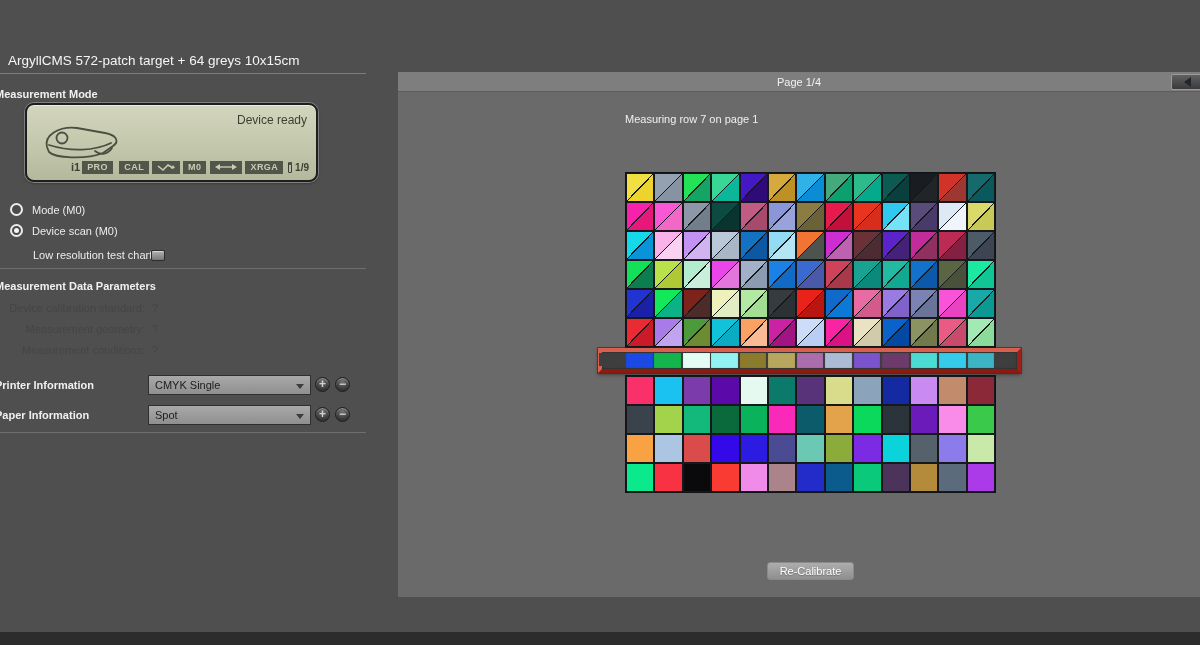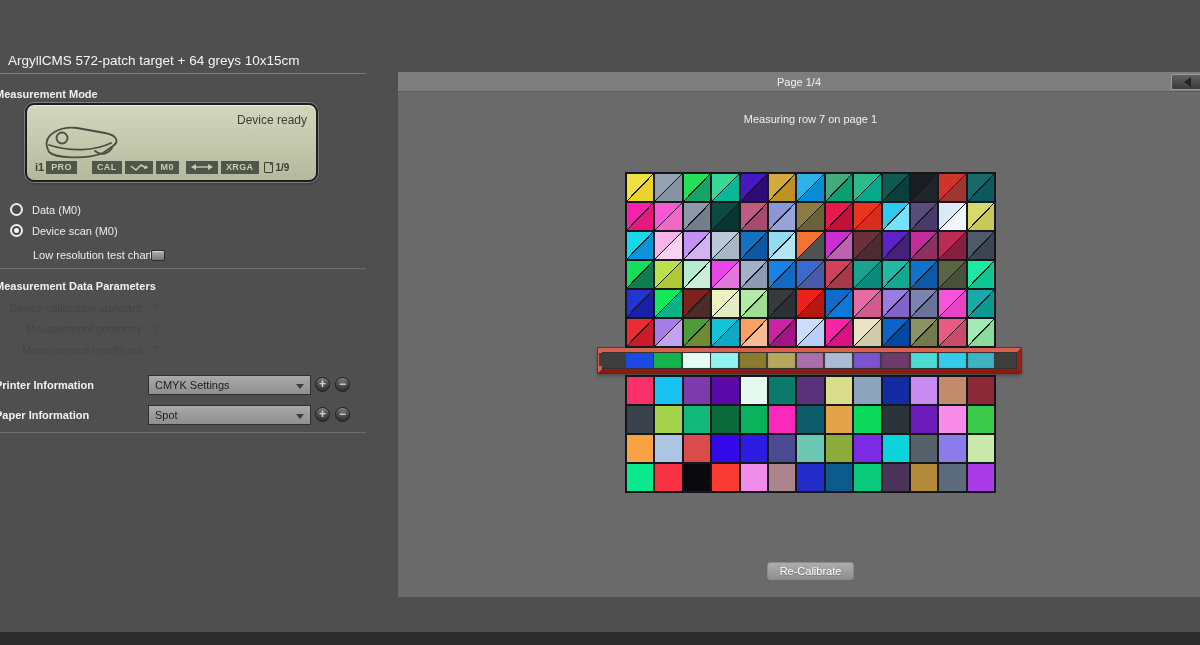--- a/index.html
+++ b/index.html
@@ -24,21 +24,21 @@
   .h-mode { top:88px; }
   .h-mdp  { top:280px; }
 
   
   .lcd { position:absolute; left:25px; top:103px; width:293px; height:79px; border:2px solid #1e1e1e; border-radius:9px;
          background:linear-gradient(180deg,#d3d6be 0%,#c3c7ab 55%,#b4b89c 100%);
          box-shadow:0 0 0 1px #808080, inset 0 1px 0 rgba(255,255,255,.55), 0 1px 3px rgba(0,0,0,.5); }
   .dev-ready { position:absolute; right:9px; top:8px; font-size:12px; font-weight:normal; color:var(--lcd-text,#3c4033); }
   .dev-sketch { position:absolute; left:12px; top:13px; }
   .lcd-status { position:absolute; left:8px; right:7px; bottom:6px; height:14px; display:flex; align-items:center; }
-  .lcd-status .i1 { font-size:11px; font-weight:bold; color:var(--lcd-text,#3c4033); margin-right:2px; }
+  .lcd-status .i1 { font-size:11px; font-weight:bold; color:var(--lcd-text,#3c4033); margin-right:2px;margin-left:36px; }
   .lcd-badge { background:var(--lcd-dark,#51554a); color:#c9cdb2; font-size:9px; font-weight:bold; letter-spacing:.4px;
                height:13px; display:flex; align-items:center; justify-content:center; padding:0 5px; margin-right:3px; }
   .gap1 { width:12px; } .gap2 { width:4px; }
   .page-ico { width:9px; height:11px; border:1.5px solid var(--lcd-text,#3c4033); border-radius:1px; margin:0 3px 0 2px; position:relative; background:transparent; }
   .page-ico::after { content:''; position:absolute; right:-1px; top:-1px; width:3px; height:3px; background:var(--lcd-dark,#51554a); }
   .lcd-page { font-size:10px; font-weight:bold; color:var(--lcd-text,#3c4033); }
 
   
   .radio { position:absolute; left:10px; display:flex; align-items:center; cursor:default; }
   .r1 { top:203px; } .r2 { top:224px; }
@@ -74,21 +74,21 @@
 
   
   .right-panel { position:absolute; left:398px; top:72px; width:802px; height:525px; background:var(--panel,#6a6a6a); }
   .page-header { position:absolute; left:0; top:0; width:100%; height:20px; background:var(--panel-header,#7e7e7e);
                  border-bottom:1px solid #5d5d5d; display:flex; align-items:center; justify-content:center;
                  font-size:11px; color:#f2f2f2; }
   .back-btn { position:absolute; right:-4px; top:2px; width:33px; height:16px; border:1px solid #9b9b9b; border-radius:2px;
               background:linear-gradient(#606060,#3a3a3a); display:flex; align-items:center; justify-content:center; }
   .back-tri { width:0; height:0; border:5px solid transparent; border-right:7px solid #21262c; margin-right:6px; }
 
-  .measuring-text { position:absolute; left:227px; top:41px; width:371px; text-align:center; font-size:11px; color:#f0f0f0; }
+  .measuring-text { position:absolute; left:227px; top:41px; width:371px; font-size:11px; color:#f0f0f0; }
 
   .patch-grid { position:absolute; left:227px; width:371px; border:1px solid #111417; }
   .grid-top { top:100px; }
   .grid-bottom { top:303px; }
   .prow { display:flex; height:29px; }
   .cell { width:28.46px; height:29px; box-shadow:inset 0 0 0 1px #16181b; }
 
   
   .scan-strip { position:absolute; left:200px; top:276px; width:423px; height:25px; background:#3e3e3e;
                 border:4px solid var(--scan-frame-red,#c0281c);
@@ -146,21 +146,21 @@
             </svg>
         </span>
         <span class="lcd-badge">XRGA</span>
         <span class="page-ico"></span>
         <span class="lcd-page">1/9</span>
       </div>
     </div>
 
     <label class="radio r1">
       <span class="rb"></span>
-      <span class="rlabel">Data (M0)</span>
+      <span class="rlabel">Mode (M0)</span>
     </label>
     <label class="radio r2 sel">
       <span class="rb"></span>
       <span class="rlabel">Device scan (M0)</span>
     </label>
 
     <div class="lowres-label">Low resolution test chart:</div>
     <div class="lowres-toggle"></div>
 
     <div class="divider d2"></div>
@@ -172,21 +172,21 @@
     </div>
     <div class="dim-row p2">
       <span class="dlabel">Measurement geometry:</span><span class="dval">?</span>
     </div>
     <div class="dim-row p3">
       <span class="dlabel">Measurement conditions:</span><span class="dval">?</span>
     </div>
 
     <div class="info-label l-printer">Printer Information</div>
     <div class="dropdown dd-printer">
-      <span>CMYK Settings</span>
+      <span>CMYK Single</span>
       <span class="dd-arrow"></span>
     </div>
     <div class="round-btn plus-printer">+</div>
     <div class="round-btn minus-printer">−</div>
 
     <div class="info-label l-paper">Paper Information</div>
     <div class="dropdown dd-paper">
       <span>Spot</span>
       <span class="dd-arrow"></span>
     </div>

